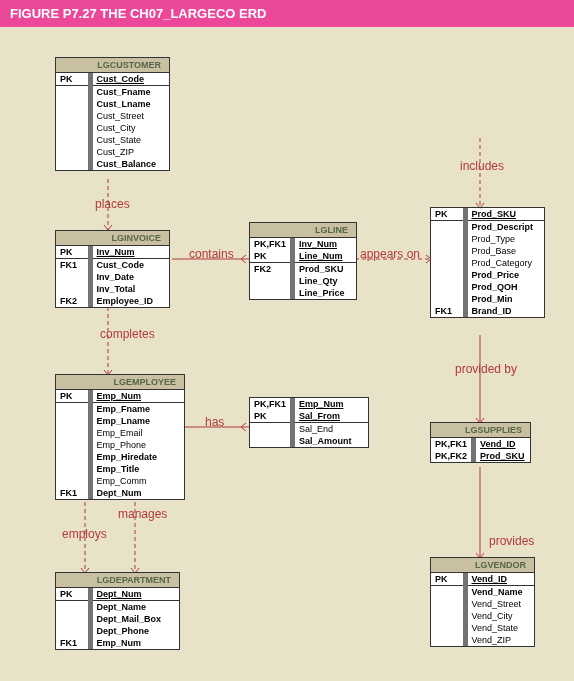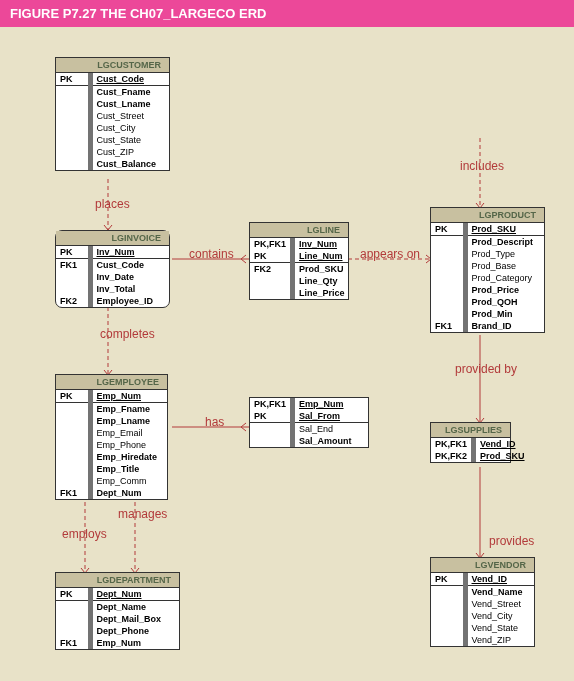--- a/index.html
+++ b/index.html
@@ -104,21 +104,21 @@
           </tr>
           <tr class="">
             <td class="k"></td>
             <td><span class="bold-attr">Cust_Balance</span></td>
           </tr>
         </tbody>
       </table>
   </div>
 
 
-  <div class="entity" style="left:55px; top:203px; width:115px;border-radius:7px;">
+  <div class="entity" style="left:55px; top:203px; width:115px;">
     <div class="entity-title">LGINVOICE</div>
     <table>
         <tbody>
           <tr>
             <td class="k">PK</td>
             <td><span class="pk-attr">Inv_Num</span></td>
           </tr>
           <tr class="section-sep">
             <td class="k">FK1</td>
             <td><span class="bold-attr">Cust_Code</span></td>
@@ -132,21 +132,21 @@
             <td><span class="bold-attr">Inv_Total</span></td>
           </tr>
           <tr class="">
             <td class="k">FK2</td>
             <td><span class="bold-attr">Employee_ID</span></td>
           </tr>
         </tbody>
       </table>
   </div>
 
-  <div class="entity" style="left:249px; top:195px; width:100px;">
+  <div class="entity" style="left:249px; top:195px; width:108px;">
     <div class="entity-title">LGLINE</div>
     <table>
         <tbody>
           <tr>
             <td class="k">PK,FK1</td>
             <td><span class="pk-attr">Inv_Num</span></td>
           </tr>
           <tr>
             <td class="k">PK</td>
             <td><span class="pk-attr">Line_Num</span></td>
@@ -161,21 +161,20 @@
           </tr>
           <tr class="">
             <td class="k"></td>
             <td><span class="bold-attr">Line_Price</span></td>
           </tr>
         </tbody>
       </table>
   </div>
 
   <div class="entity" style="left:430px; top:180px; width:115px;">
-    <div class="entity-title">LGPRODUCT</div>
     <table>
         <tbody>
           <tr>
             <td class="k">PK</td>
             <td><span class="pk-attr">Prod_SKU</span></td>
           </tr>
           <tr class="section-sep">
             <td class="k"></td>
             <td><span class="bold-attr">Prod_Descript</span></td>
           </tr>
@@ -204,21 +203,21 @@
             <td><span class="bold-attr">Prod_Min</span></td>
           </tr>
           <tr class="">
             <td class="k">FK1</td>
             <td><span class="bold-attr">Brand_ID</span></td>
           </tr>
         </tbody>
       </table>
   </div>
 
-  <div class="entity" style="left:55px; top:347px; width:113px;">
+  <div class="entity" style="left:55px; top:347px; width:130px;">
     <div class="entity-title">LGEMPLOYEE</div>
     <table>
         <tbody>
           <tr>
             <td class="k">PK</td>
             <td><span class="pk-attr">Emp_Num</span></td>
           </tr>
           <tr class="section-sep">
             <td class="k"></td>
             <td><span class="bold-attr">Emp_Fname</span></td>
@@ -271,21 +270,21 @@
             <td><span class="">Sal_End</span></td>
           </tr>
           <tr class="">
             <td class="k"></td>
             <td><span class="bold-attr">Sal_Amount</span></td>
           </tr>
         </tbody>
       </table>
   </div>
 
-  <div class="entity" style="left:430px; top:395px; width:81px;">
+  <div class="entity" style="left:430px; top:395px; width:101px;">
     <div class="entity-title">LGSUPPLIES</div>
     <table>
         <tbody>
           <tr>
             <td class="k">PK,FK1</td>
             <td><span class="pk-attr">Vend_ID</span></td>
           </tr>
           <tr>
             <td class="k">PK,FK2</td>
             <td><span class="pk-attr">Prod_SKU</span></td>

